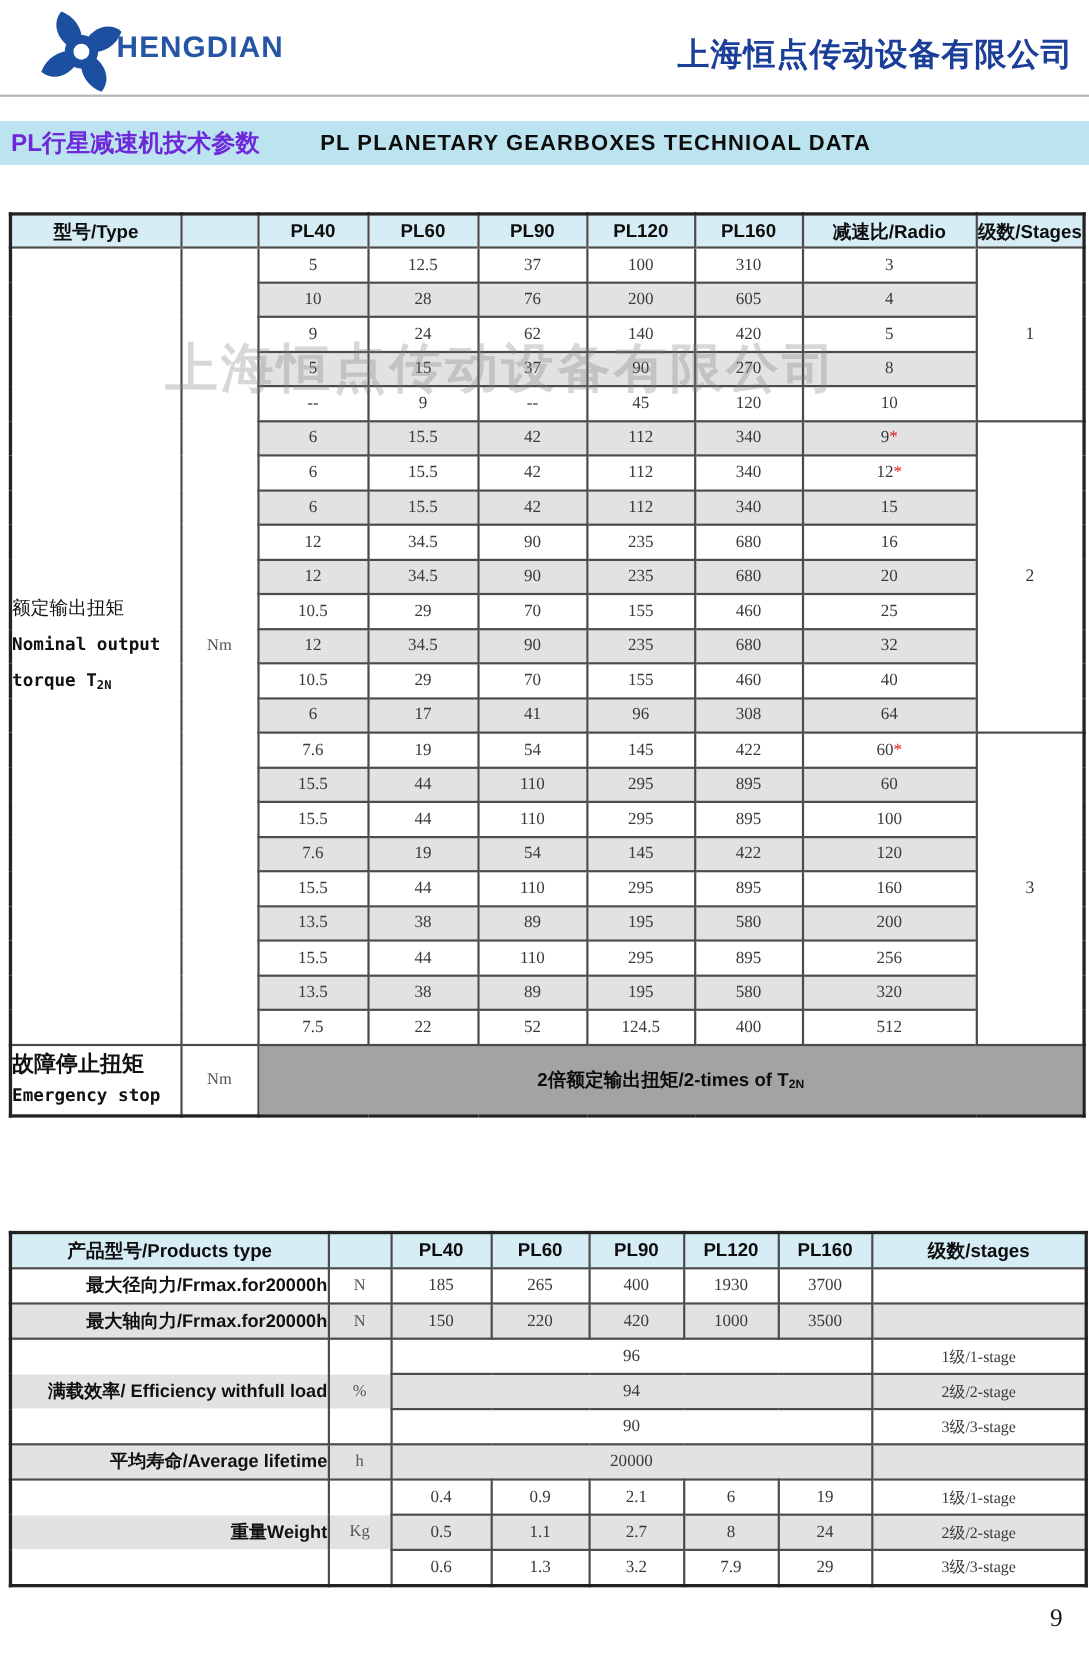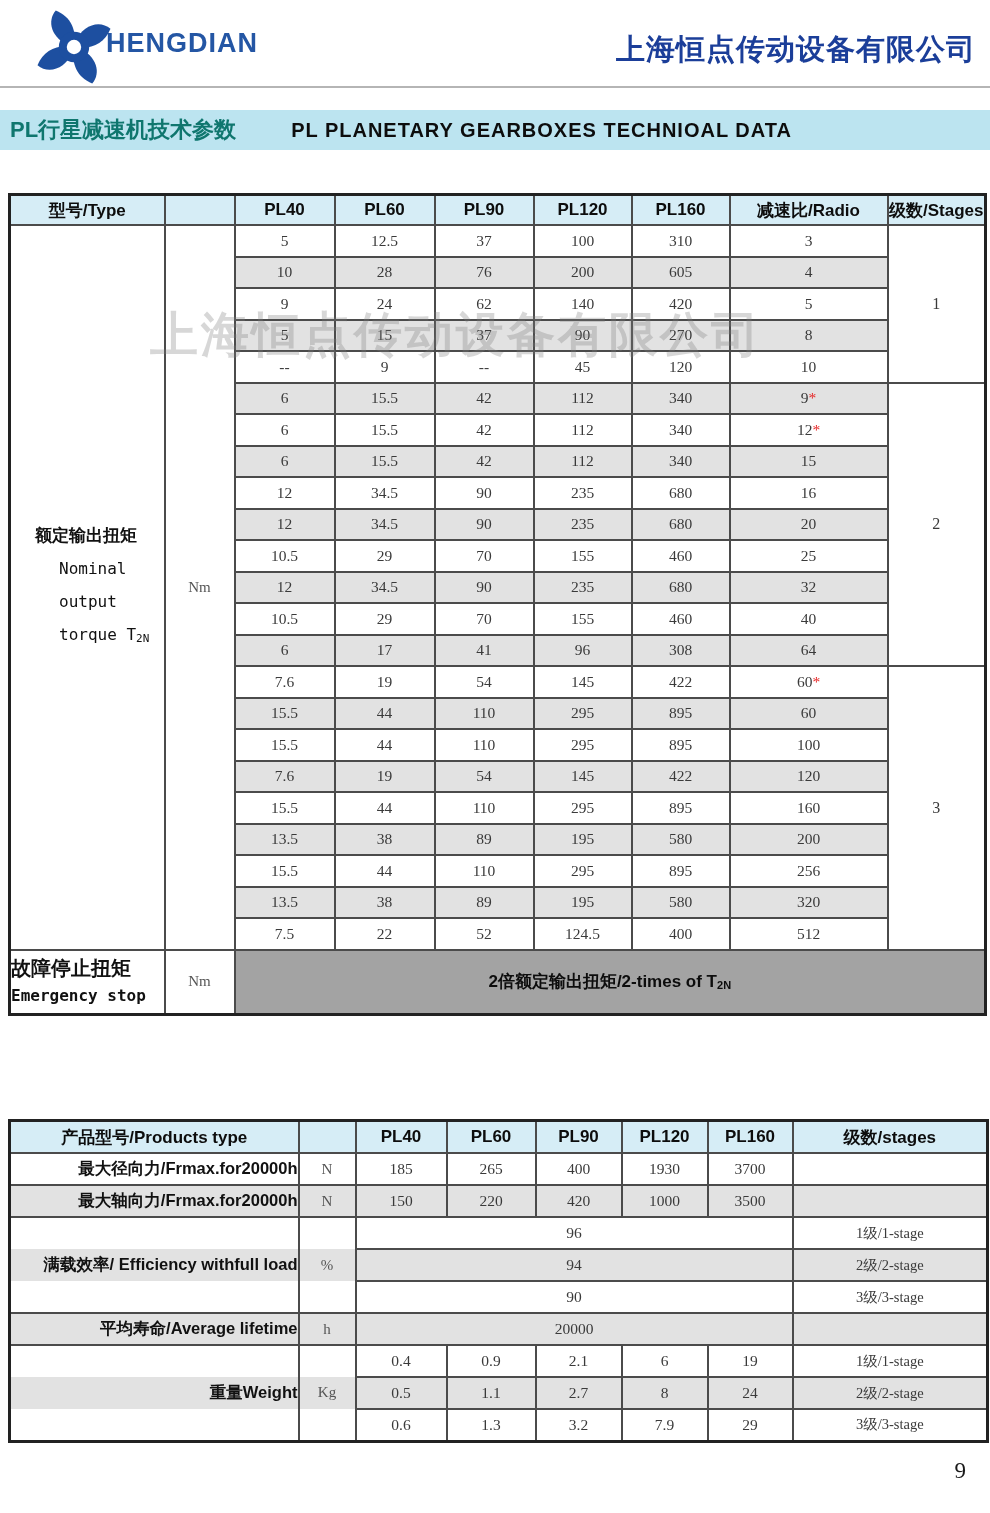--- a/index.html
+++ b/index.html
@@ -9,42 +9,42 @@
   
   .masthead{position:relative;height:86px;border-bottom:2px solid #b5b5b5;}
   .logo-mark{position:absolute;left:36px;top:9px;}
   .logo-text{position:absolute;left:106px;top:28px;font-size:27px;font-weight:600;
              color:#2456a4;letter-spacing:1px;}
   .company{position:absolute;right:14px;top:30px;font-size:29px;font-weight:bold;
            color:#1b3e99;letter-spacing:1px;font-family:"Liberation Serif",serif;white-space:nowrap;}
 
   
   .title-bar{margin-top:22px;height:40px;background:#bce4f0;display:flex;align-items:center;white-space:nowrap;}
-  .title-zh{margin-left:10px;font-size:22px;font-weight:bold;color:#0f766e;}
+  .title-zh{margin-left:10px;font-size:22px;font-weight:bold;color:#6d28d9;}
   .title-en{margin-left:55px;font-size:20px;font-weight:bold;letter-spacing:1px;color:#0d0d0d;}
 
   
   table{border-collapse:collapse;table-layout:fixed;}
   .t1,.t2{border:3px solid #222;}
   .t1 td,.t1 th,.t2 td,.t2 th{border:2px solid #4b4b4b;padding:0;overflow:hidden;}
   th{background:#d6edf6;font-size:17px;font-weight:bold;text-align:center;color:#0d0d0d;}
   .t1 thead th{height:28px;border-bottom:1px solid #1d4ed8;}
   .v{text-align:center;font-family:"Liberation Serif",serif;font-size:15.5px;color:#3a3a3a;}
   .unit{text-align:center;font-family:"Liberation Serif",serif;font-size:15px;color:#555;background:#fff;}
   .star{color:#e62222;}
   .sub{font-size:11px;vertical-align:-2px;}
 
   
   .t1wrap{position:relative;margin:43px 0 0 8px;width:976px;}
   .t1{width:976px;}
   .t1 tbody.main tr{height:31.5px;}
   .t1 tbody.main tr:nth-child(even) td.v{background:#e2e2e2;}
   .lbl{background:#fff;vertical-align:middle;padding-left:20px;text-align:left;}
-  .lz{font-size:17px;font-weight:bold;line-height:33px;padding-left:24px;}
-  .le{font-size:16px;font-weight:normal;line-height:33px;font-family:"DejaVu Sans Mono",monospace;margin-left:48px;}
+  .lz{font-size:17px;font-weight:normal;line-height:33px;}
+  .le{font-size:16px;font-weight:bold;line-height:33px;font-family:"DejaVu Sans Mono",monospace;}
   .st{text-align:center;font-family:"Liberation Serif",serif;font-size:16px;color:#3a3a3a;background:#fff;}
   .t1 tbody.foot tr{height:65px;}
   .elbl{padding-left:14px;text-align:left;background:#fff;}
   .ez{font-size:20px;font-weight:bold;line-height:27px;}
   .ee{font-size:16px;font-weight:bold;line-height:27px;font-family:"DejaVu Sans Mono",monospace;}
   .ev{text-align:center;font-size:17px;font-weight:bold;background:#a3a3a3;color:#0d0d0d;}
 
   .watermark{position:absolute;left:142px;top:110px;z-index:5;pointer-events:none;white-space:nowrap;
              font-size:48px;font-weight:bold;letter-spacing:3px;color:#7d7d7d;opacity:.30;
              font-family:"Liberation Serif",serif;}

